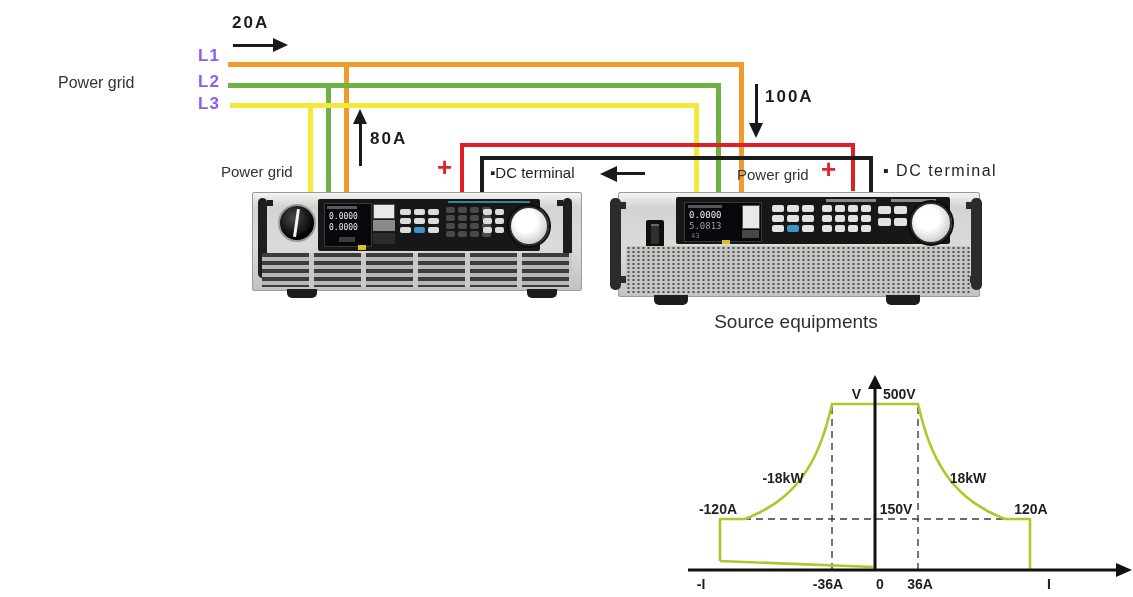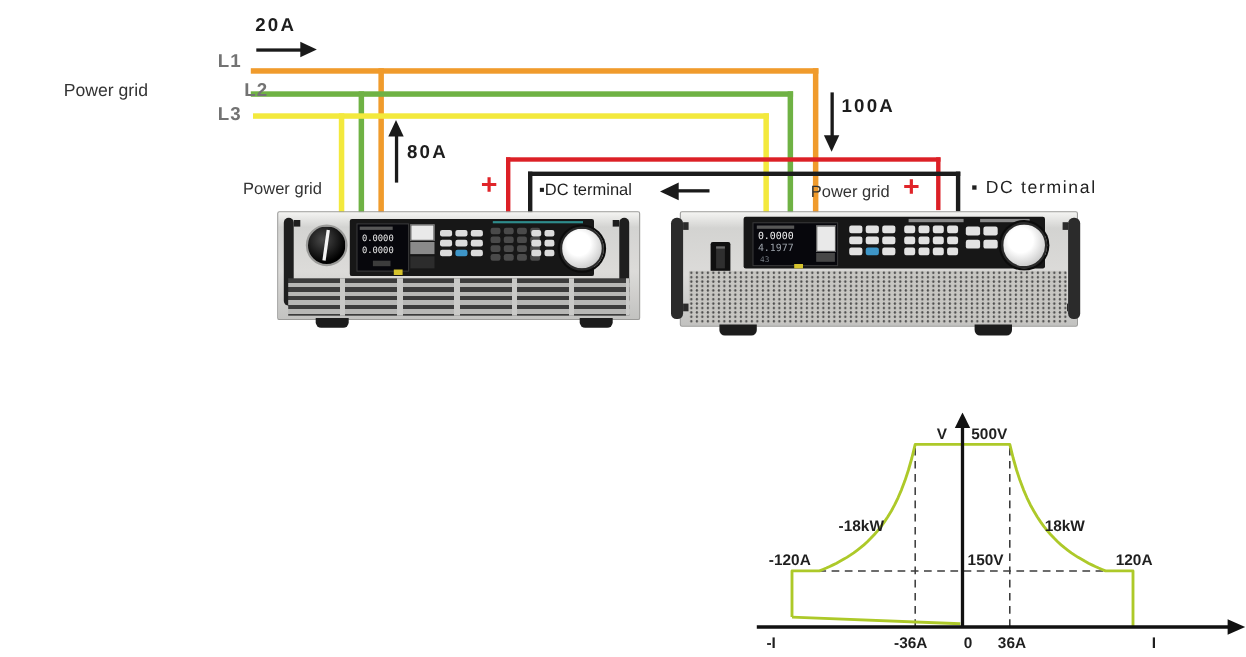--- a/index.html
+++ b/index.html
@@ -1,19 +1,19 @@
 <!DOCTYPE html>
 <html><head>
 <meta charset="utf-8">
 <style>
   html,body{margin:0;padding:0;background:#fff;}
   #stage{position:relative;width:1133px;height:597px;background:#fff;overflow:hidden;
          font-family:"Liberation Sans",sans-serif;color:#222;}
   .abs{position:absolute;}
-  .lbl{position:absolute;color:#737373;white-space:nowrap;}
+  .lbl{position:absolute;color:#8b5cf6;white-space:nowrap;}
   .lbl-line{font-size:17px;font-weight:700;letter-spacing:1px;}
   .lbl-amp{font-size:17px;font-weight:700;letter-spacing:2px;color:#1d1d1d;}
   .lbl-grid{font-size:15px;color:#333;}
   .lbl-plus{font-size:26px;font-weight:700;line-height:20px;}
   .lbl-dc{font-size:15px;color:#1f1f1f;}
   .wire{position:absolute;}
   .arrowline{position:absolute;background:#1a1a1a;}
   .tri{position:absolute;width:0;height:0;}
   .devbody{position:absolute;background:linear-gradient(#f4f4f2,#d3d3d1 14%,#dcdbd9 55%,#c2c2c0);
            border:1px solid #9a9a98;border-radius:2px;}
@@ -68,21 +68,21 @@
   <div class="tri" style="left:353px;top:109px;border-left:7px solid transparent;border-right:7px solid transparent;border-bottom:15px solid #1a1a1a;"></div>
 
   <div class="arrowline" style="left:755px;top:84px;width:3px;height:42px;"></div>
   <div class="tri" style="left:749px;top:123px;border-left:7px solid transparent;border-right:7px solid transparent;border-top:15px solid #1a1a1a;"></div>
 
   <div class="tri" style="left:600px;top:166px;border-top:8px solid transparent;border-bottom:8px solid transparent;border-right:17px solid #1a1a1a;"></div>
   <div class="arrowline" style="left:615px;top:172px;width:30px;height:3px;"></div>
 
   <div class="lbl lbl-grid" style="left:58px;top:74px;font-size:16px;">Power grid</div>
   <div class="lbl lbl-line" style="left:198px;top:46px;">L1</div>
-  <div class="lbl lbl-line" style="left:198px;top:72px;margin-left:24px;">L2</div>
+  <div class="lbl lbl-line" style="left:198px;top:72px;">L2</div>
   <div class="lbl lbl-line" style="left:198px;top:94px;">L3</div>
   <div class="lbl lbl-amp" style="left:232px;top:13px;">20A</div>
   <div class="lbl lbl-amp" style="left:370px;top:129px;">80A</div>
   <div class="lbl lbl-amp" style="left:765px;top:87px;">100A</div>
 
   <div class="lbl lbl-grid" style="left:221px;top:163px;">Power grid</div>
   <div class="lbl lbl-plus" style="left: 437px; top: 157px; color: rgb(224, 36, 41);">+</div>
   <div class="lbl lbl-dc" style="left:490px;top:164px;">▪DC terminal</div>
 
   <div class="lbl lbl-grid" style="left:737px;top:166px;">Power grid</div>
@@ -171,21 +171,21 @@
     <div class="abs" style="left:36px;top:32px;width:18px;height:28px;background:#0f0f0f;border-radius:2px;">
       <div class="abs" style="left:5px;top:4px;width:8px;height:18px;background:#2f2f2f;border-top:2px solid #6a6a6a;"></div>
     </div>
 
     <div class="panel" style="left:66px;top:9px;width:274px;height:47px;">
       <div class="abs" style="left:150px;top:2px;width:50px;height:3px;background:#8a8a8a;"></div>
       <div class="abs" style="left:215px;top:2px;width:45px;height:3px;background:#8a8a8a;"></div>
       <div class="lcd" style="left:8px;top:5px;width:76px;height:38px;">
         <div class="abs" style="left:3px;top:2px;width:34px;height:3px;background:#575757;"></div>
         <div class="lcdtext" style="left:4px;top:7px;font-size:9px;">0.0000</div>
-        <div class="lcdtext" style="left:4px;top:18px;font-size:9px;color:#9aa0a8;">4.1977</div>
+        <div class="lcdtext" style="left:4px;top:18px;font-size:9px;color:#9aa0a8;">5.0813</div>
         <div class="lcdtext" style="left:6px;top:29px;font-size:7px;color:#767c84;">43</div>
         <div class="abs" style="left:57px;top:2px;width:16px;height:22px;background:#e9e9e9;border:1px solid #555;"></div>
         <div class="abs" style="left:57px;top:27px;width:17px;height:8px;background:#474747;"></div>
       </div>
       <div class="abs" style="left:46px;top:43px;width:8px;height:4px;background:#d6c32c;"></div>
       <div class="keys" style="left: 96px; top: 8px; width: 42px; height: 27px;">
           <span style="left: 0px; top: 0px; width: 12px; height: 7px; background: rgb(226, 226, 226);"></span>
           <span style="left: 15px; top: 0px; width: 12px; height: 7px; background: rgb(226, 226, 226);"></span>
           <span style="left: 30px; top: 0px; width: 12px; height: 7px; background: rgb(226, 226, 226);"></span>
           <span style="left: 0px; top: 10px; width: 12px; height: 7px; background: rgb(226, 226, 226);"></span>
@@ -216,20 +216,21 @@
           <span style="left: 16px; top: 12px; width: 13px; height: 8px; background: rgb(226, 226, 226);"></span>
         </div>
       <div class="knob" style="left:234px;top:5px;width:38px;height:38px;"></div>
     </div>
 
     <div class="grille" style="left:16px;top:58px;width:344px;height:48px;"></div>
     <div class="foot" style="left:44px;top:107px;width:34px;height:10px;"></div>
     <div class="foot" style="left:276px;top:107px;width:34px;height:10px;"></div>
   </div>
 
+  <div class="lbl" style="left:700px;top:311px;width:192px;text-align:center;font-size:19px;color:#2f2f2f;">Source equipments</div>
 
   <div class="abs" style="left:680px;top:375px;width:453px;height:222px;">
     <svg width="453" height="222" viewBox="0 0 453 222">
 
       <line x1="152" y1="195" x2="152" y2="29" stroke="#3c3c3c" stroke-width="1.4" stroke-dasharray="7 5"></line>
       <line x1="238" y1="195" x2="238" y2="29" stroke="#3c3c3c" stroke-width="1.4" stroke-dasharray="7 5"></line>
       <line x1="40" y1="144" x2="350" y2="144" stroke="#3c3c3c" stroke-width="1.4" stroke-dasharray="7 5"></line>
 
       <path id="vi-curve" fill="none" stroke-width="2.6" stroke-linejoin="round" d="M 40,186 L 40,144 L 65,144 L 65.0,144.0 L 68.1,142.7 L 71.2,141.4 L 74.3,140.0 L 77.4,138.5 L 80.5,137.0 L 83.6,135.3 L 86.8,133.5 L 89.9,131.7 L 93.0,129.7 L 96.1,127.6 L 99.2,125.3 L 102.3,122.9 L 105.4,120.3 L 108.5,117.5 L 111.6,114.4 L 114.7,111.1 L 117.8,107.6 L 120.9,103.7 L 124.0,99.4 L 127.1,94.7 L 130.3,89.5 L 133.4,83.8 L 136.5,77.3 L 139.6,70.1 L 142.7,61.9 L 145.8,52.5 L 148.9,41.6 L 152.0,29.0 L 238,29 L 238.0,29.0 L 241.1,41.6 L 244.2,52.5 L 247.3,61.9 L 250.4,70.1 L 253.5,77.3 L 256.6,83.8 L 259.8,89.5 L 262.9,94.7 L 266.0,99.4 L 269.1,103.7 L 272.2,107.6 L 275.3,111.1 L 278.4,114.4 L 281.5,117.5 L 284.6,120.3 L 287.7,122.9 L 290.8,125.3 L 293.9,127.6 L 297.0,129.7 L 300.1,131.7 L 303.3,133.5 L 306.4,135.3 L 309.5,137.0 L 312.6,138.5 L 315.7,140.0 L 318.8,141.4 L 321.9,142.7 L 325.0,144.0 L 350,144 L 350,195" stroke="#adc929"></path>
       <path id="vi-bottom" fill="none" stroke-width="2.6" d="M 40,186 L 193,192" stroke="#adc929"></path>

